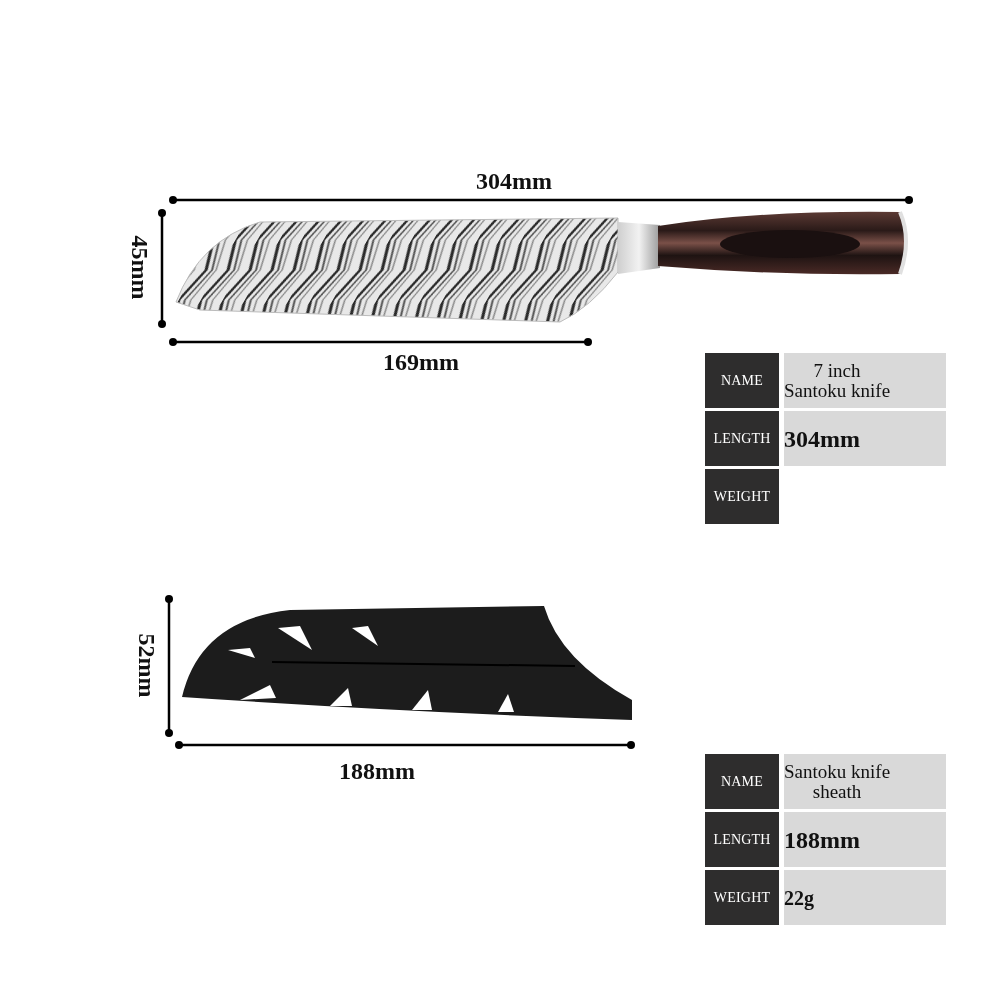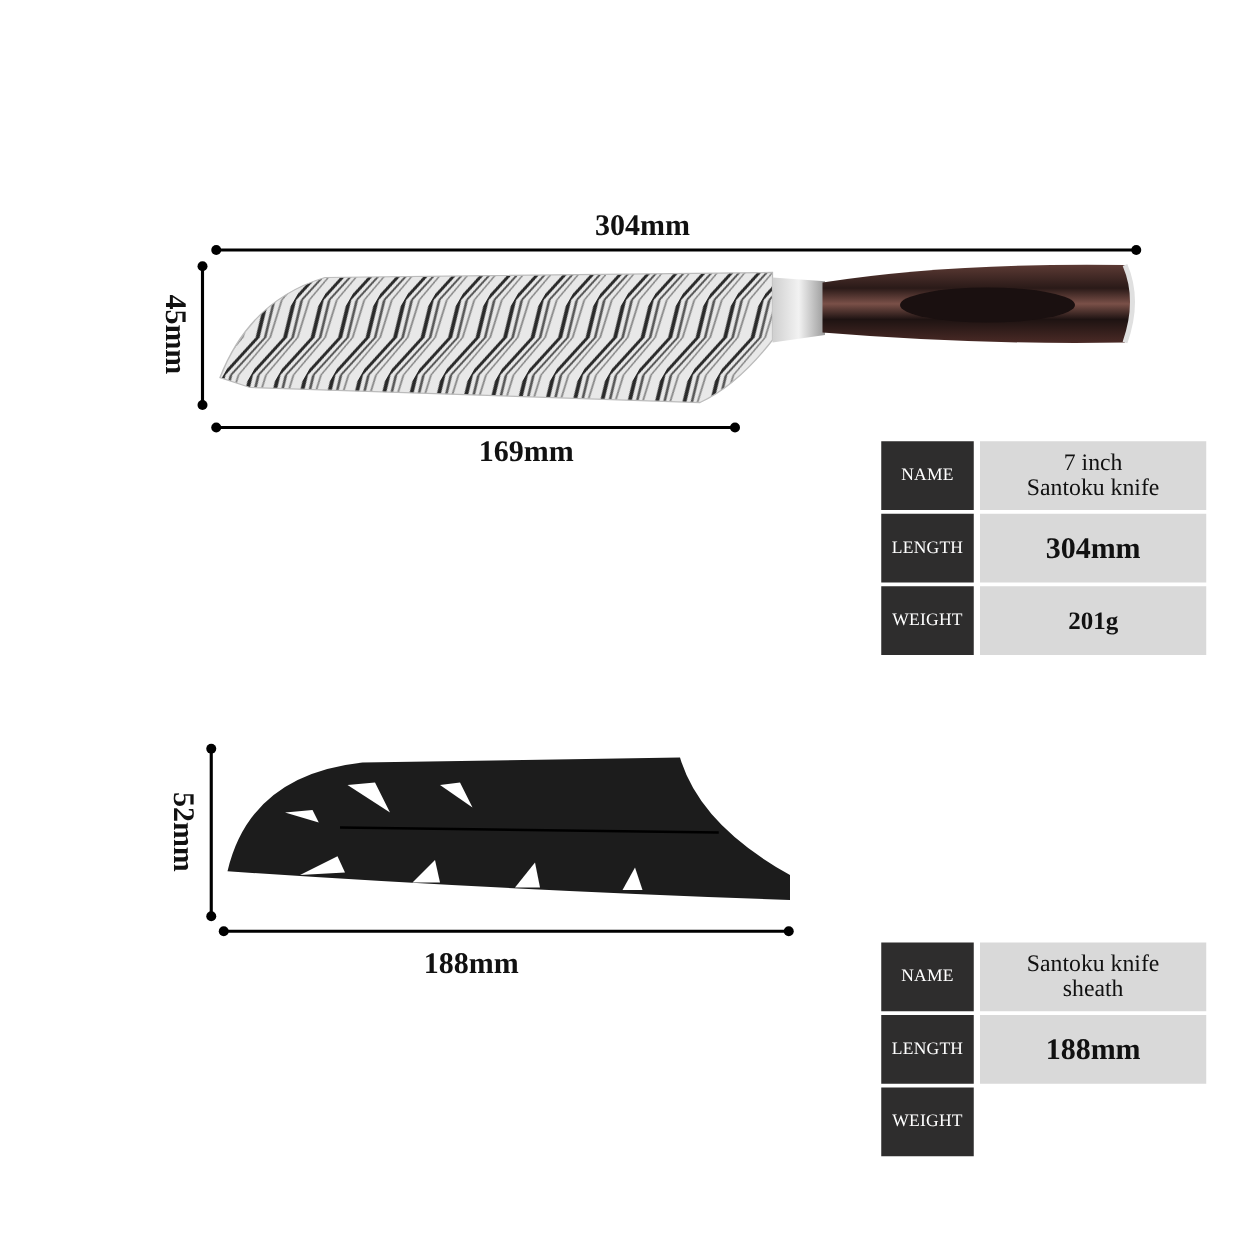--- a/index.html
+++ b/index.html
@@ -1,23 +1,23 @@
 <!DOCTYPE html>
 <html><head>
 <meta charset="utf-8">
 <style>
   html,body{margin:0;padding:0;background:#fff;}
   body{width:1000px;height:1000px;position:relative;overflow:hidden;font-family:"Liberation Serif","DejaVu Serif",serif;color:#000;}
   .abs{position:absolute;}
   .dimtext{position:absolute;font-size:24px;font-weight:bold;color:#111;white-space:nowrap;}
   .vtext{position:absolute;font-size:24px;font-weight:bold;color:#111;transform:rotate(90deg);transform-origin:center center;white-space:nowrap;}
-  .spec{position:absolute;width:260px;}
+  .spec{position:absolute;width:241px;}
   .row{display:flex;height:55px;margin-bottom:3px;}
   .key{width:74px;background:#2e2d2d;color:#fff;font-size:14px;display:flex;align-items:center;justify-content:center;letter-spacing:0.2px;}
-  .val{flex:1;margin-left:5px;background:#d9d9d9;display:flex;align-items:center;justify-content:center;text-align:center;font-size:19px;line-height:20px;color:#111;}
+  .val{flex:1;margin-left:5px;background:#d9d9d9;display:flex;align-items:center;text-align:center;font-size:19px;line-height:20px;color:#111;}
   .val.big{font-size:24px;font-weight:bold;}
   .val.mid{font-size:20px;font-weight:bold;}
   .val.name{font-size:19px;font-weight:normal;}
 </style>
 </head>
 <body>
 
 <svg class="abs" style="left:0;top:0" width="1000" height="1000">
 
   <line x1="173" y1="200" x2="909" y2="200" stroke="#000" stroke-width="2.5"></line>
@@ -98,31 +98,31 @@
     <div class="val name">
       <div><span>7 inch</span><br><span>Santoku knife</span></div>
     </div>
   </div>
   <div class="row">
     <div class="key">LENGTH</div>
     <div class="val big">304mm</div>
   </div>
   <div class="row">
     <div class="key">WEIGHT</div>
-    <div class="val mid">201g</div>
   </div>
 </div>
 
 <div class="spec" style="left:705px;top:754px;">
   <div class="row">
     <div class="key">NAME</div>
     <div class="val name">
       <div><span>Santoku knife</span><br><span>sheath</span></div>
     </div>
   </div>
   <div class="row">
     <div class="key">LENGTH</div>
     <div class="val big">188mm</div>
   </div>
   <div class="row">
     <div class="key">WEIGHT</div>
+    <div class="val mid">22g</div>
   </div>
 </div>
 
 </body></html>

